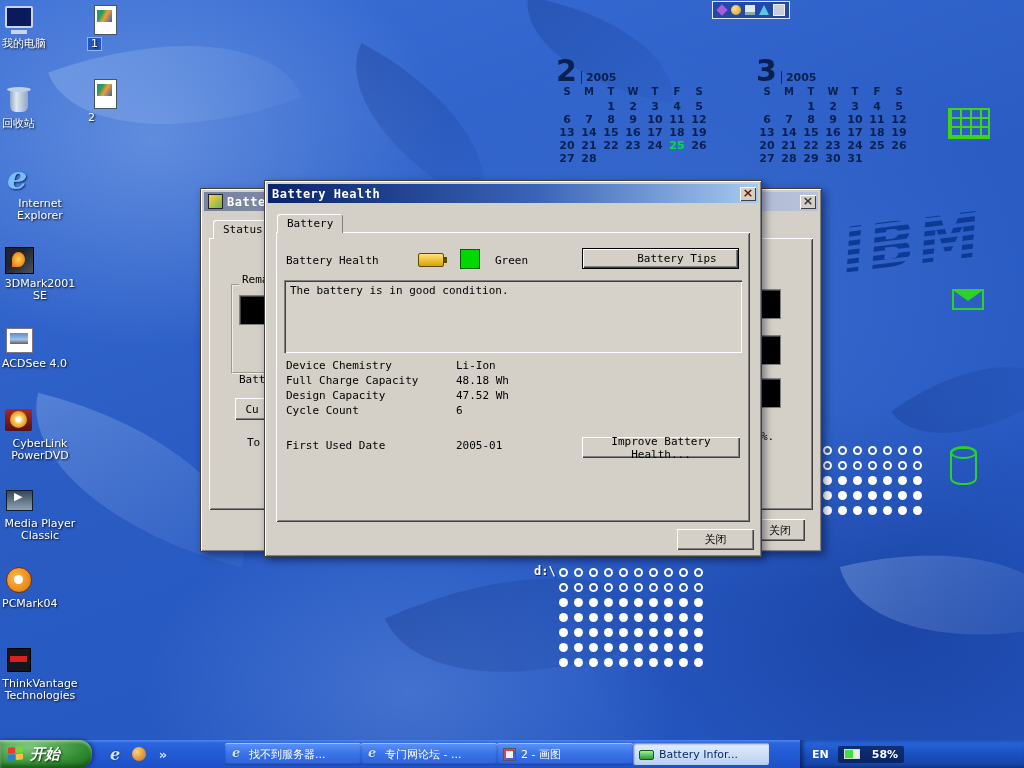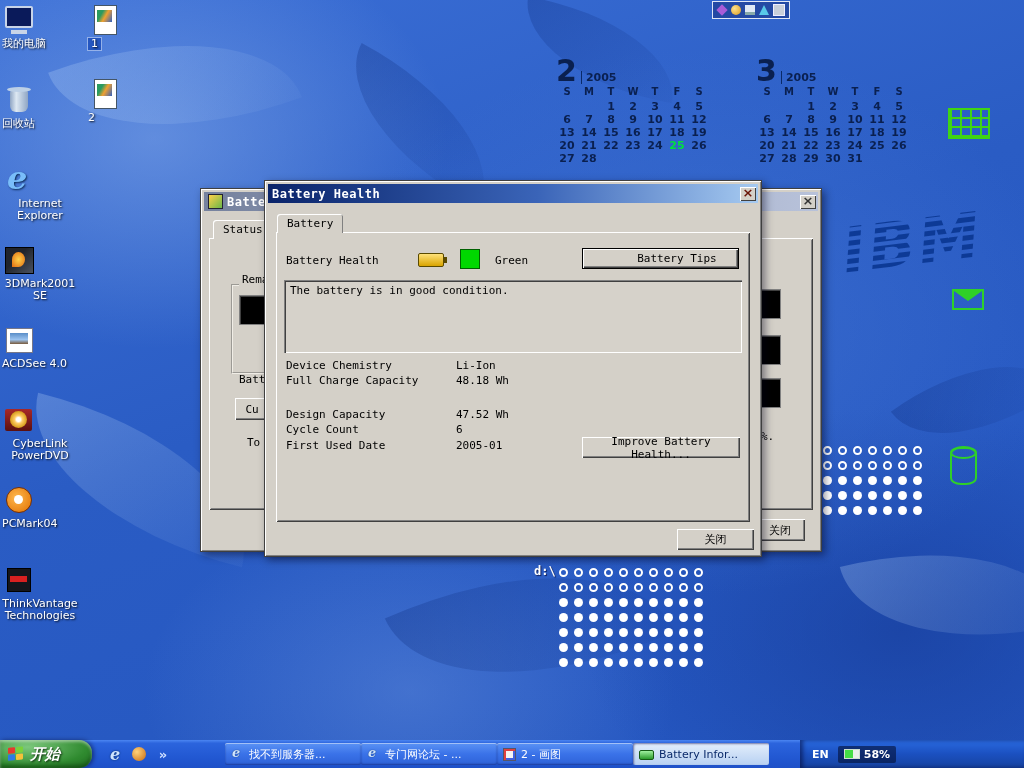--- a/index.html
+++ b/index.html
@@ -121,21 +121,21 @@
     background:linear-gradient(#5b93f5,#3a72e8 50%,#2e62d8);box-shadow:inset 0 1px 0 rgba(255,255,255,.45),inset 0 -1px 2px rgba(0,0,60,.4);}
   .task-btn[data-active="true"]{background:linear-gradient(#e4effc,#b7d0f2);color:#0a2a6a;box-shadow:inset 1px 1px 2px rgba(0,0,80,.5);}
   .task-icon{width:13px;height:13px;flex:0 0 auto;position:relative;}
   .task-icon[data-icon="ie"]::before{content:"e";position:absolute;left:1px;top:-3px;font:italic bold 13px "DejaVu Serif",serif;color:#cfe4ff;text-shadow:0 0 1px #024;}
   .task-icon[data-icon="paint"]{background:#f4f4f4;border:1px solid #556;box-shadow:inset 2px 2px 0 #e04040,inset -2px -2px 0 #4060e0;height:11px;width:11px;}
   .task-icon[data-icon="battery"]{background:linear-gradient(#9ef09e,#2a9a2a);border:1px solid #145a14;border-radius:2px;height:8px;margin-top:2px;}
   .task-label{overflow:hidden;text-overflow:ellipsis;}
   .tray{position:absolute;right:0;top:0;height:28px;width:224px;display:flex;align-items:center;gap:9px;padding-left:12px;box-sizing:border-box;
     background:linear-gradient(#2a6ae0,#1b50c0 50%,#16429f);box-shadow:inset 3px 0 4px rgba(0,0,40,.5);}
   .tray-lang{color:#fff;font:bold 11px "DejaVu Sans",sans-serif;cursor:pointer;}
-  .tray-batt{display:flex;align-items:center;gap:4px;background:rgba(0,10,40,.55);border-radius:2px;padding:2px 6px;color:#fff;font:bold 11px "DejaVu Sans",sans-serif;cursor:pointer;}
+  .tray-batt{display:flex;align-items:center;gap:12px;background:rgba(0,10,40,.55);border-radius:2px;padding:2px 6px;color:#fff;font:bold 11px "DejaVu Sans",sans-serif;cursor:pointer;}
   .tray-batt-icon{width:14px;height:8px;background:linear-gradient(90deg,#44dd44 60%,#e8f0e8 60%);border:1px solid #cfe0cf;}
   .watermark{position:absolute;right:0;top:4px;font:bold 21px "DejaVu Sans",sans-serif;color:#fff;letter-spacing:1px;text-shadow:1px 1px 2px rgba(0,0,40,.65);opacity:.95;margin-top:40px;}
 </style>
 </head>
 <body>
 
 <div class="screen">
 
   <i class="leaf light" style="left:60px;top:30px;width:230px;height:110px;transform:rotate(-20deg);"></i>
   <i class="leaf dark" style="left:330px;top:80px;width:180px;height:90px;transform:rotate(28deg);"></i>
@@ -395,20 +395,24 @@
       <div class="desk-icon">
         <span class="glyph" data-icon="acdsee"></span>
         <span class="icon-label">ACDSee 4.0</span>
       </div>
 
       <div class="desk-icon">
         <span class="glyph" data-icon="powerdvd"></span>
         <span class="icon-label">CyberLink PowerDVD</span>
       </div>
 
+      <div class="desk-icon">
+        <span class="glyph" data-icon="media-player-classic"></span>
+        <span class="icon-label">Media Player Classic</span>
+      </div>
 
       <div class="desk-icon">
         <span class="glyph" data-icon="pcmark"></span>
         <span class="icon-label">PCMark04</span>
       </div>
 
       <div class="desk-icon">
         <span class="glyph" data-icon="thinkvantage"></span>
         <span class="icon-label">ThinkVantage Technologies</span>
       </div>
@@ -465,21 +469,21 @@
           <div style="display:flex;height:15px;font:11px 'DejaVu Sans Mono',monospace;">
             <span style="width:170px;">Device Chemistry</span>
             <span>Li-Ion</span>
           </div>
 
           <div style="display:flex;height:15px;font:11px 'DejaVu Sans Mono',monospace;">
             <span style="width:170px;">Full Charge Capacity</span>
             <span>48.18 Wh</span>
           </div>
 
-          <div style="display:flex;height:15px;font:11px 'DejaVu Sans Mono',monospace;margin-top:19px;">
+          <div style="display:flex;height:15px;font:11px 'DejaVu Sans Mono',monospace;">
             <span style="width:170px;">Design Capacity</span>
             <span>47.52 Wh</span>
           </div>
 
           <div style="display:flex;height:15px;font:11px 'DejaVu Sans Mono',monospace;">
             <span style="width:170px;">Cycle Count</span>
             <span>6</span>
           </div>
         </div>
       <div style="position:absolute;left:10px;top:207px;display:flex;font:11px 'DejaVu Sans Mono',monospace;">

